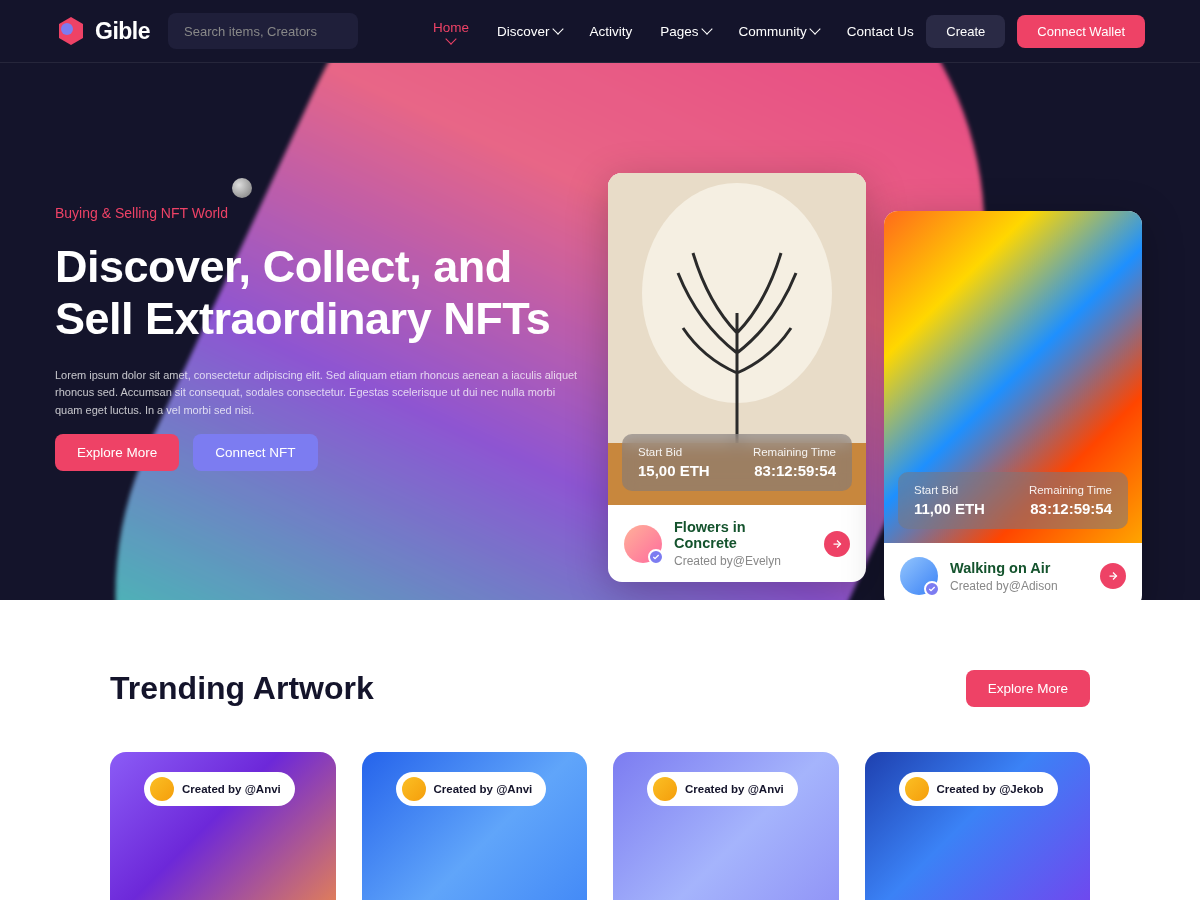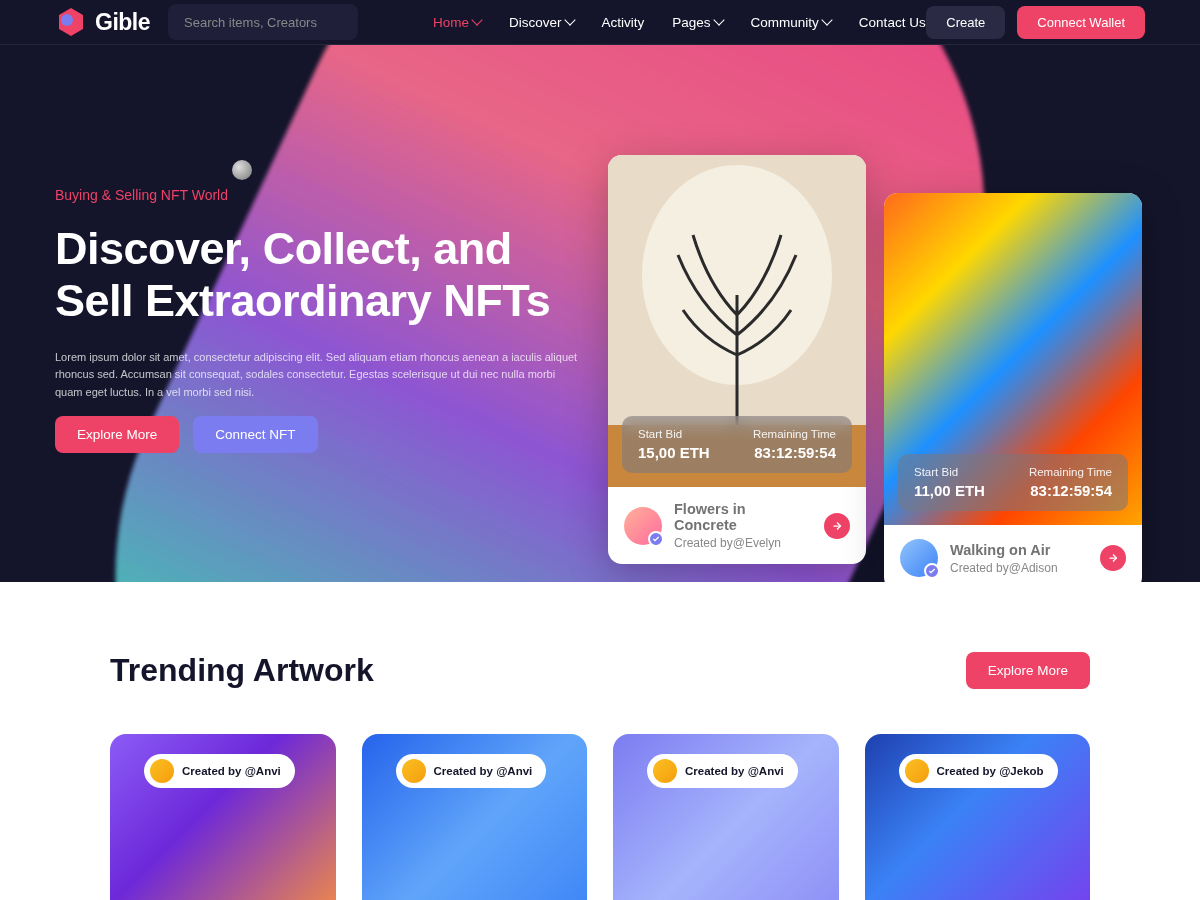--- a/index.html
+++ b/index.html
@@ -1,27 +1,27 @@
 <!DOCTYPE html>
 <html><head>
 <meta charset="utf-8">
 <style>
 * { margin: 0; padding: 0; box-sizing: border-box; }
 body { font-family: -apple-system, BlinkMacSystemFont, 'Segoe UI', sans-serif; background: #fff; overflow-x: hidden; }
 
-.header { background: #14142B; height: 45px; display: flex; align-items: center; padding: 12px 55px; position: relative; z-index: 10; border-bottom: 1px solid rgba(255,255,255,0.08); }
+.header { background: #14142B; height: 63px; display: flex; align-items: center; padding: 12px 55px; position: relative; z-index: 10; border-bottom: 1px solid rgba(255,255,255,0.08); }
 .logo { display: flex; align-items: center; gap: 8px; margin-right: 18px; }
 .logo-icon { width: 32px; height: 32px; position: relative; }
 .logo-text { color: #fff; font-size: 23px; font-weight: 700; letter-spacing: -0.5px; }
 .search-box { background: #1f1f3a; border-radius: 8px; padding: 10px 16px; display: flex; align-items: center; width: 190px; }
 .search-box input { background: transparent; border: none; color: #5eead4; font-size: 13px; outline: none; flex: 1; }
 .search-box input::placeholder { color: #888; }
 .nav { display: flex; gap: 28px; margin-left: 75px; align-items: center; }
 .nav-item { color: #fff; font-size: 13.5px; cursor: pointer; display: flex; align-items: center; gap: 4px; }
-.nav-item.active { color: #EE4266; }
+.nav-item.active { color: #EE4266; flex-direction: column; }
 .header-actions { margin-left: auto; display: flex; gap: 12px; }
 .btn-create { background: #2a2a45; color: #fff; padding: 9px 20px; border-radius: 8px; font-size: 13px; cursor: pointer; border: none; }
 .btn-connect { background: #EE4266; color: #fff; padding: 9px 20px; border-radius: 8px; font-size: 13px; cursor: pointer; border: none; }
 
 .hero { background: #14142B; position: relative; min-height: 537px; overflow: hidden; padding: 12px 55px; }
 .gradient-swoosh { position: absolute; top: -200px; left: 200px; width: 700px; height: 1100px; background: linear-gradient(180deg, #ff4d8d 0%, #ff6f91 30%, #9b5de5 55%, #4ecdc4 85%); border-radius: 350px; transform: rotate(25deg); opacity: 0.9; filter: blur(2px); }
 .sphere { position: absolute; top: 115px; left: 232px; width: 20px; height: 20px; border-radius: 50%; background: radial-gradient(circle at 35% 35%, #ddd, #777); }
 .hero-content { position: relative; z-index: 2; padding-top: 130px; max-width: 530px; }
 .hero-eyebrow { color: #EE4266; font-size: 14px; margin-bottom: 20px; }
 .hero-title { color: #fff; font-size: 45px; font-weight: 700; line-height: 1.15; margin-bottom: 22px; letter-spacing: -0.5px; }
@@ -38,21 +38,21 @@
 .nft-card.large .nft-image { height: 332px; background: linear-gradient(180deg, #e8e0d0 0%, #f0e8d8 40%, #d4a05c 85%, #8b5a2b 100%); }
 .nft-card.small .nft-image { height: 332px; background: linear-gradient(135deg, #ff6b1a 0%, #ffd700 25%, #1e90ff 50%, #ff4500 75%, #ffa500 100%); }
 .bid-box { position: absolute; bottom: 14px; left: 14px; right: 14px; background: rgba(120,120,130,0.55); backdrop-filter: blur(8px); border-radius: 10px; padding: 12px 16px; display: flex; justify-content: space-between; }
 .bid-col { color: #fff; }
 .bid-label { font-size: 11.5px; opacity: 0.9; margin-bottom: 4px; }
 .bid-value { font-size: 15px; font-weight: 600; }
 .nft-footer { padding: 14px 16px; display: flex; align-items: center; gap: 12px; }
 .avatar { width: 38px; height: 38px; border-radius: 50%; background: linear-gradient(135deg, #ffb199, #ff6b9d); position: relative; flex-shrink: 0; }
 .avatar-badge { position: absolute; bottom: -2px; right: -2px; width: 16px; height: 16px; border-radius: 50%; background: #7C7CF1; border: 2px solid #fff; display: flex; align-items: center; justify-content: center; }
 .nft-info { flex: 1; }
-.nft-title { font-size: 14.5px; font-weight: 700; color: #737373; margin-bottom: 3px; }
+.nft-title { font-size: 14.5px; font-weight: 700; color: #14532d; margin-bottom: 3px; }
 .nft-creator { font-size: 12px; color: #888; }
 .arrow-btn { width: 26px; height: 26px; border-radius: 50%; background: #EE4266; display: flex; align-items: center; justify-content: center; cursor: pointer; flex-shrink: 0; }
 
 .trending { padding: 70px 110px 0; background: #fff; }
 .trending-header { display: flex; justify-content: space-between; align-items: center; margin-bottom: 45px; }
 .trending-title { font-size: 32px; font-weight: 700; color: #14142B; }
 .trending-grid { display: flex; gap: 26px; }
 .trend-card { width: 228px; border-radius: 16px; overflow: hidden; position: relative; height: 200px; }
 .trend-card:nth-child(1) { background: linear-gradient(135deg, #8b5cf6 0%, #6d28d9 40%, #fb923c 100%); }
 .trend-card:nth-child(2) { background: linear-gradient(135deg, #2563eb 0%, #60a5fa 50%, #3b82f6 100%); }

